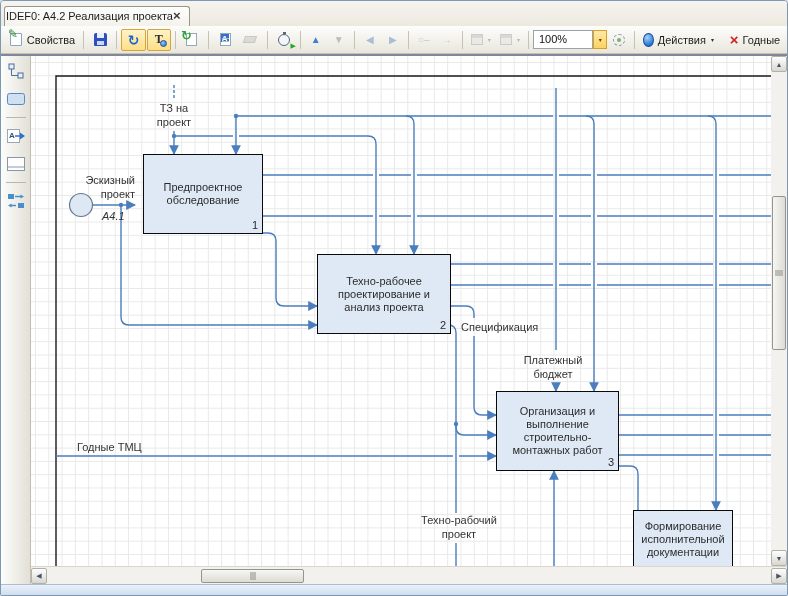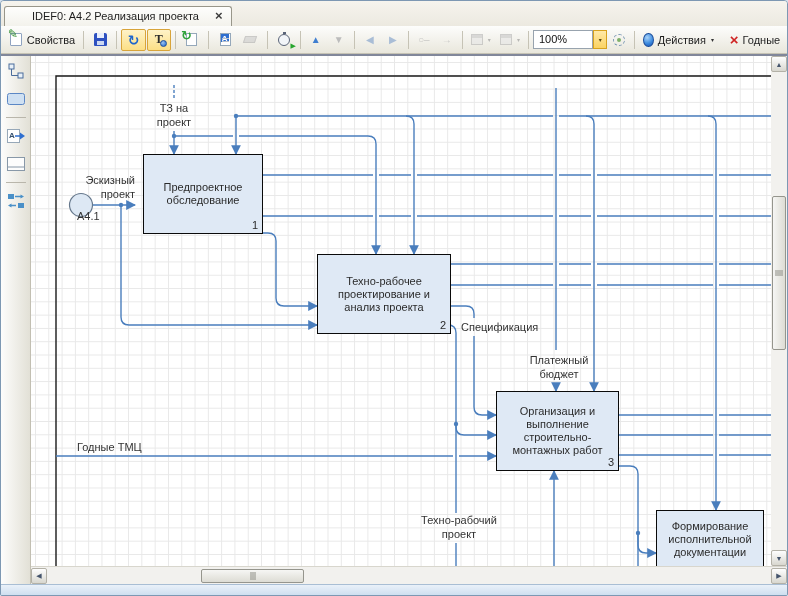--- a/index.html
+++ b/index.html
@@ -3,21 +3,21 @@
 <meta charset="utf-8">
 <style>
   * { box-sizing: border-box; margin: 0; padding: 0; }
   html,body { width:788px; height:596px; background:#d7e3f0; font-family:"Liberation Sans","DejaVu Sans",sans-serif; }
   .window { width:788px; height:596px; border:1px solid #7d98b3; border-radius:4px 4px 2px 2px; overflow:hidden;
             background:#f0eee7; display:flex; flex-direction:column; }
 
   
   .tabbar { height:25px; background:linear-gradient(#f6f4ee,#ece9e0); display:flex; align-items:flex-end; padding-left:3px; }
   .tab { background:linear-gradient(#fefefd,#f3f2ec); border:1px solid #98968a; border-bottom:none; border-radius:3px 3px 0 0;
-         padding:3px 8px 4px 27px; font-size:11px; color:#1d1d1d; display:flex; align-items:center; gap:16px; }
+         padding:3px 8px 4px 1px; font-size:11px; color:#1d1d1d; display:flex; align-items:center; gap:0; }
   .tab-close { font-size:13px; font-weight:bold; color:#3c3c3c; line-height:10px; cursor:default; }
 
   
   .toolbar { height:28px; background:linear-gradient(#fdfdfc,#e9e7dc); border-bottom:1px solid #c5c2b4;
              display:flex; align-items:center; padding:0 4px; gap:1px; font-size:11px; color:#1d1d1d; }
   .tbtn { height:22px; min-width:22px; display:inline-flex; align-items:center; justify-content:center; gap:4px;
           padding:0 3px; border:1px solid transparent; border-radius:2px; white-space:nowrap; }
   .tbtn.hl { background:linear-gradient(#fff3c8,#fcdf86); border-color:#d8a43a; }
   .tsep { width:1px; height:18px; background:#c6c3b5; margin:0 3px; flex:none; }
   .ic { display:inline-flex; align-items:center; justify-content:center; width:17px; height:17px; position:relative; }
@@ -314,30 +314,30 @@
           <span class="num">1</span>
         </div>
         <div class="fbox" style="left:286px; top:198px; width:134px; height:80px;">
           <span>Техно-рабочее проектирование и анализ проекта</span>
           <span class="num">2</span>
         </div>
         <div class="fbox" style="left:465px; top:335px; width:123px; height:80px;">
           <span>Организация и выполнение строительно-монтажных работ</span>
           <span class="num">3</span>
         </div>
-        <div class="fbox" style="left:625px; top:454px; width:108px; height:58px; border-bottom:none;justify-content:flex-end;">
+        <div class="fbox" style="left:602px; top:454px; width:100px; height:58px; border-bottom:none;justify-content:flex-end;">
           <span>Формирование исполнительной документации</span>
           <span class="num"></span>
         </div>
 
         <div class="albl c-center" style="left:113px; top:45px; width:60px;">ТЗ на проект</div>
         <div class="albl c-center" style="left:42px; top:117px; width:62px;text-align:right;">Эскизный проект</div>
-        <div class="albl nowrap" style="left:46px; top:153px;">A4.1</div>
+        <div class="albl nowrap" style="left:71px; top:153px;font-style:italic;">A4.1</div>
         <div class="albl nowrap" style="left:430px; top:264px;">Спецификация</div>
-        <div class="albl c-center" style="left:486px; top:297px; width:72px;margin-left:6px;">Платежный бюджет</div>
+        <div class="albl c-center" style="left:486px; top:297px; width:72px;">Платежный бюджет</div>
         <div class="albl nowrap" style="left:46px; top:384px;">Годные ТМЦ</div>
         <div class="albl c-center" style="left:382px; top:457px; width:92px;">Техно-рабочий проект</div>
       </div>
 
       <div class="vscroll">
         <div class="sbtn" style="left:0; top:0;">
             <span>▲</span>
           </div>
         <div class="vthumb">
           <span class="grip">

